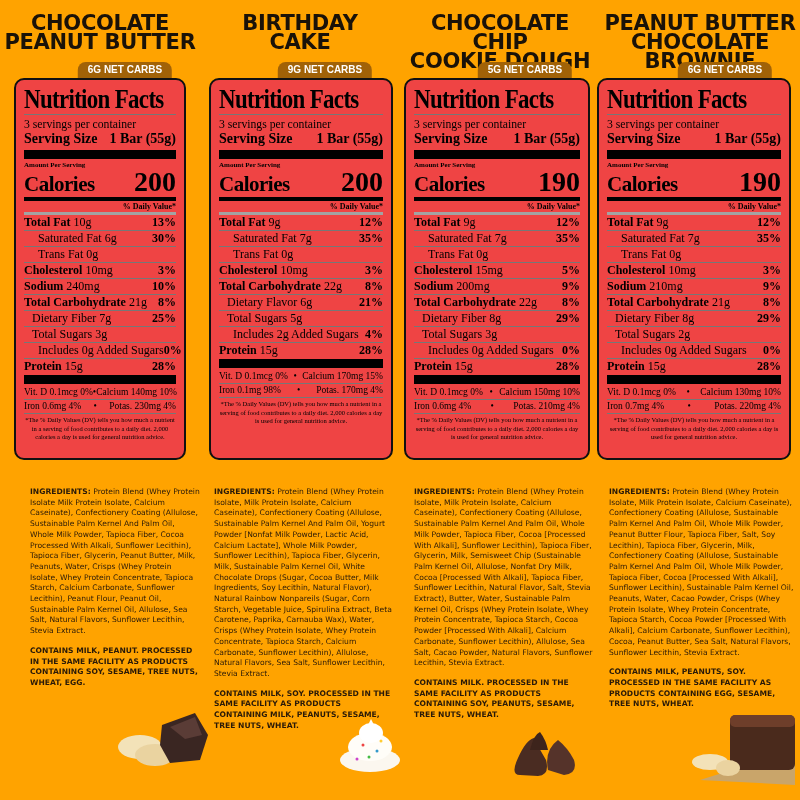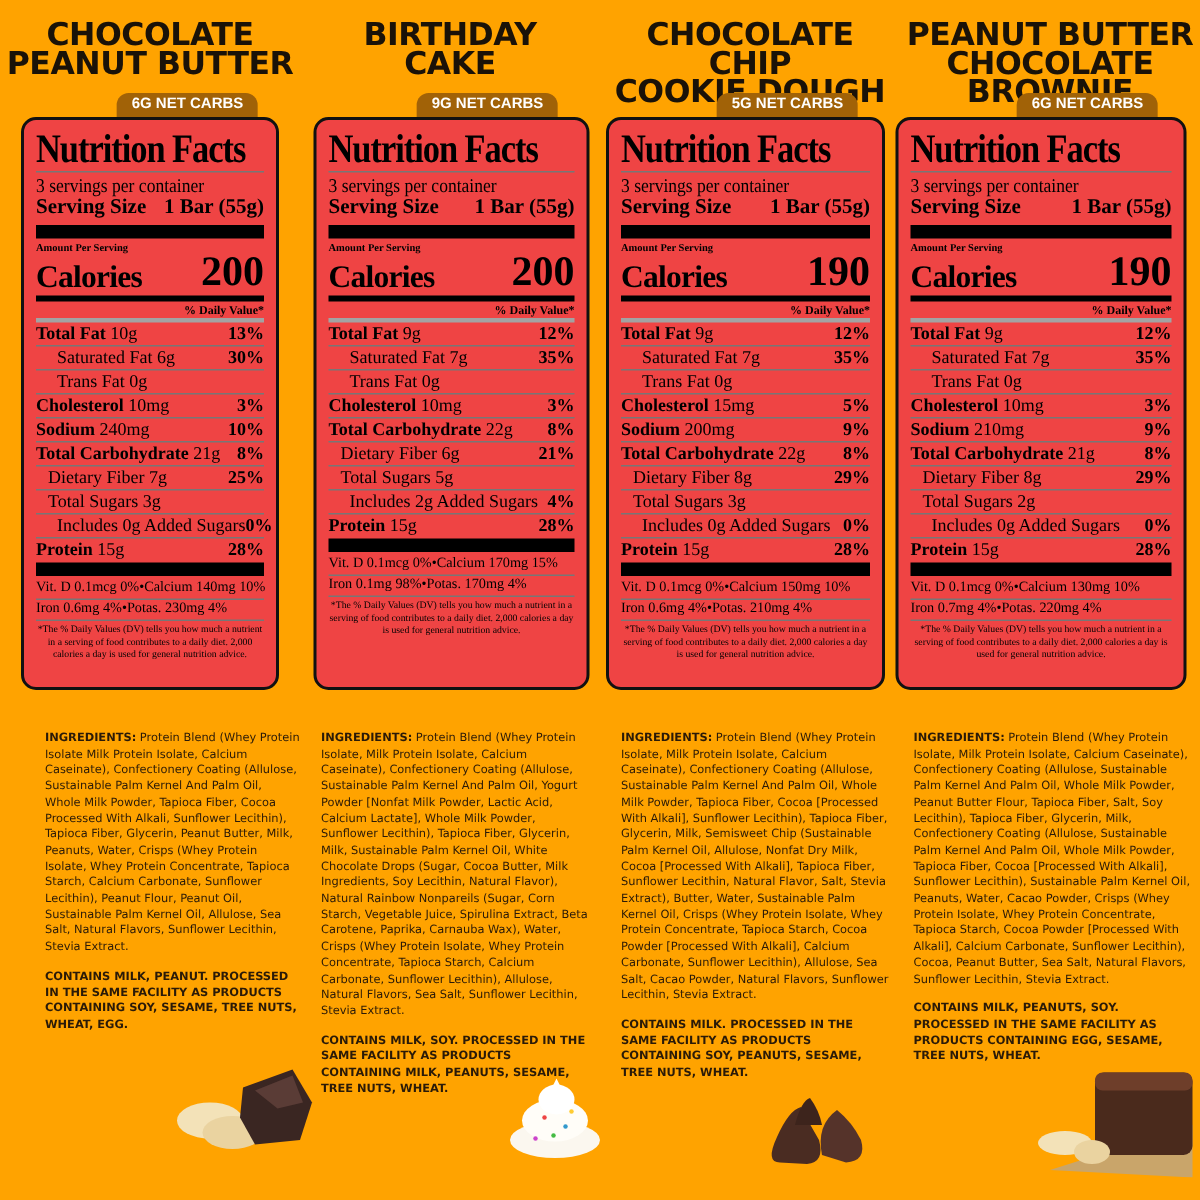--- a/index.html
+++ b/index.html
@@ -27,21 +27,21 @@
   .med{height:4px;background:#000;margin:2px 0 1px}
   .dv{text-align:right;font-weight:bold;font-size:8px;line-height:10px;border-bottom:3px solid #a3a3a3;}
   .row{display:flex;justify-content:space-between;font-size:12px;line-height:15px;border-bottom:1px solid #777;white-space:nowrap;}
   .row b{font-weight:bold}
   .row .pct{font-weight:bold}
   .row.i1{padding-left:14px}
   .row.i2{padding-left:8px}
   .row.i3{padding-left:14px}
   .row.last{border-bottom:none}
   .thick2{height:9px;background:#000;margin:1px 0 2px}
-  .vit{display:flex;justify-content:flex-start;font-size:9.5px;line-height:13px;border-bottom:1px solid #777;white-space:nowrap;}
+  .vit{display:flex;justify-content:space-between;font-size:9.5px;line-height:13px;border-bottom:1px solid #777;white-space:nowrap;}
   .foot{font-size:6.5px;line-height:8.5px;text-align:center;margin-top:2px;}
   .ingr{position:absolute;top:487px;left:30px;width:170px;font-family:"DejaVu Sans",sans-serif;font-size:7.6px;line-height:10.7px;color:#2a1a08;}
   .col1 .ingr{left:14px;width:180px}
   .col2 .ingr{left:14px;width:180px}
   .col3 .ingr{left:9px;width:185px}
   .ingr b{font-weight:bold}
   .contains{margin-top:9px;font-weight:bold;text-transform:none;}
   .deco{position:absolute;}
 </style>
 </head>
@@ -165,21 +165,21 @@
         </div>
       <div class="row">
           <span><b>Cholesterol</b> <span>10mg</span></span>
           <span class="pct">3%</span>
         </div>
       <div class="row">
           <span><b>Total Carbohydrate</b> <span>22g</span></span>
           <span class="pct">8%</span>
         </div>
       <div class="row i2">
-          <span>Dietary Fiber 6g</span>
+          <span>Dietary Flavor 6g</span>
           <span class="pct">21%</span>
         </div>
       <div class="row i2">
           <span>Total Sugars 5g</span>
           <span></span>
         </div>
       <div class="row i3">
           <span>Includes 2g Added Sugars</span>
           <span class="pct">4%</span>
         </div>

